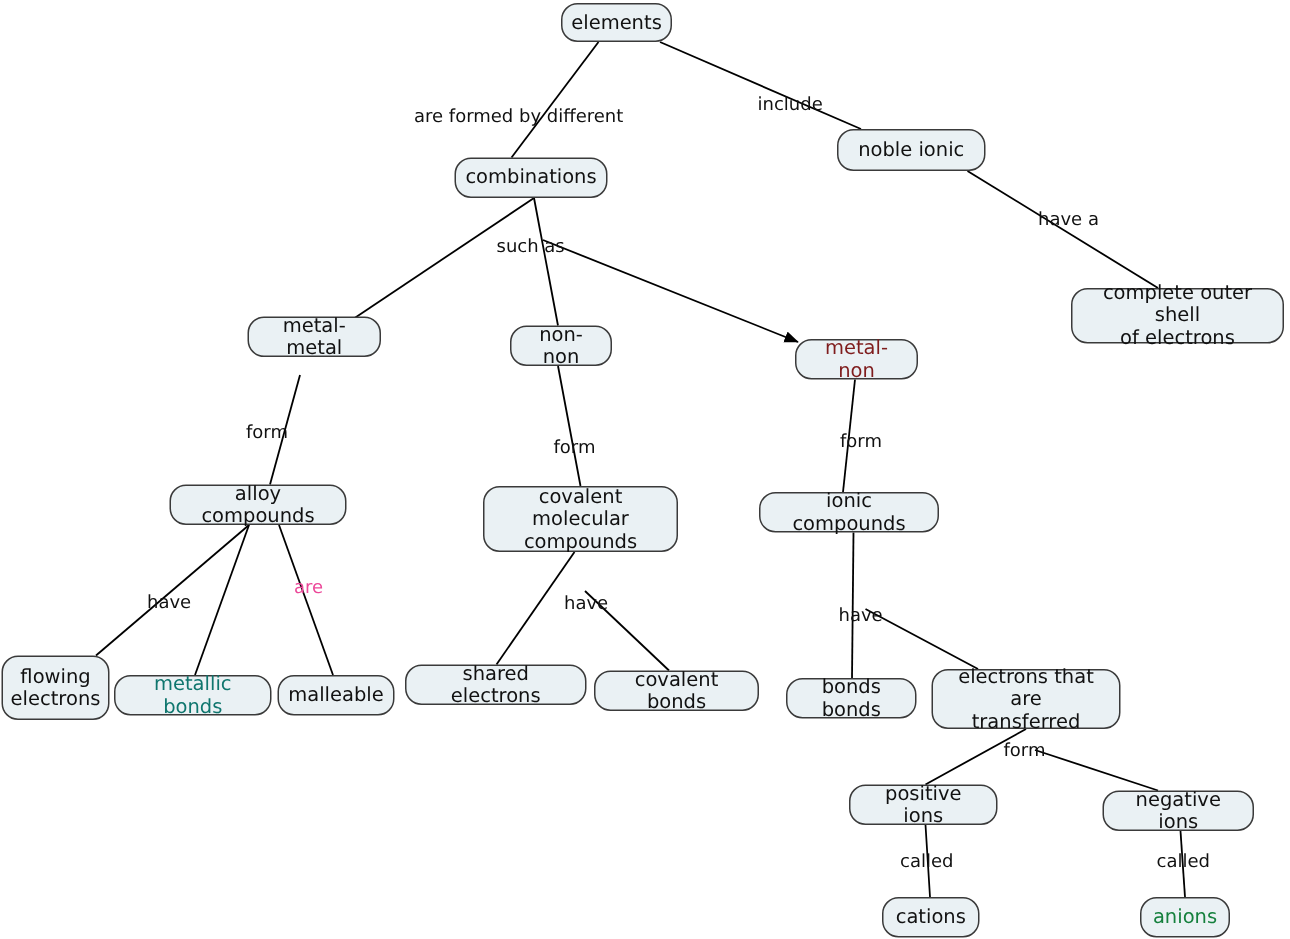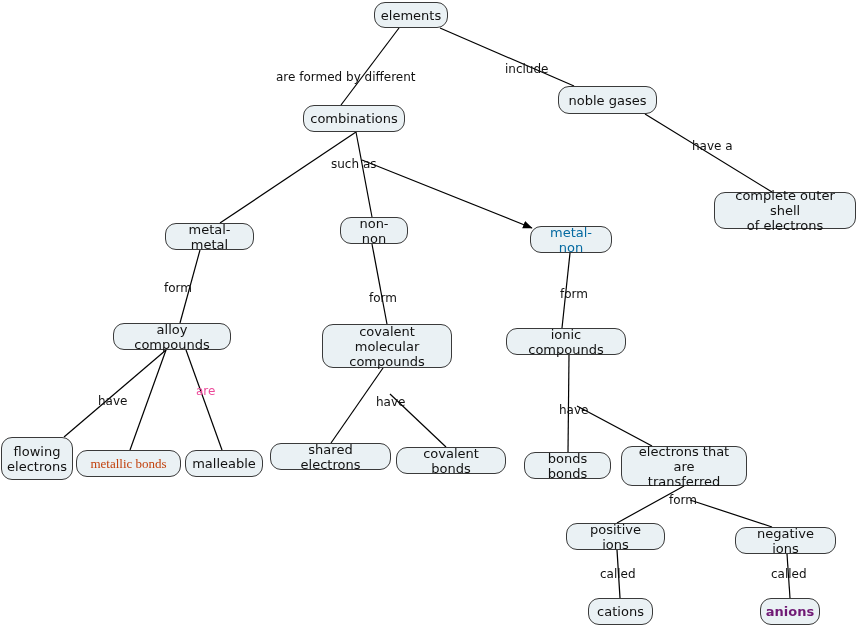--- a/index.html
+++ b/index.html
@@ -78,44 +78,44 @@
         <line x1="569" y1="355" x2="568" y2="452" stroke="#000000" stroke-width="1.2"></line>
         <line x1="577" y1="406" x2="652" y2="446" stroke="#000000" stroke-width="1.2"></line>
         <line x1="684" y1="486" x2="617" y2="523" stroke="#000000" stroke-width="1.2"></line>
         <line x1="690" y1="500" x2="772" y2="527" stroke="#000000" stroke-width="1.2"></line>
         <line x1="617" y1="550" x2="620" y2="598" stroke="#000000" stroke-width="1.2"></line>
         <line x1="787" y1="554" x2="790" y2="598" stroke="#000000" stroke-width="1.2"></line>
       </g>
   </svg>
   <div id="nodes-group">
       <div class="node" style="left: 374px; top: 2px; width: 74px; height: 26px; background: rgb(234, 241, 244); border-color: rgb(58, 58, 58); color: rgb(17, 17, 17);">elements</div>
-      <div class="node" style="left: 558px; top: 86px; width: 99px; height: 28px; background: rgb(234, 241, 244); border-color: rgb(58, 58, 58); color: rgb(17, 17, 17);">noble gases</div>
+      <div class="node" style="left: 558px; top: 86px; width: 99px; height: 28px; background: rgb(234, 241, 244); border-color: rgb(58, 58, 58); color: rgb(17, 17, 17);">noble ionic</div>
       <div class="node" style="left: 303px; top: 105px; width: 102px; height: 27px; background: rgb(234, 241, 244); border-color: rgb(58, 58, 58); color: rgb(17, 17, 17);">combinations</div>
       <div class="node" style="left: 714px; top: 192px; width: 142px; height: 37px; background: rgb(234, 241, 244); border-color: rgb(58, 58, 58); color: rgb(17, 17, 17);">complete outer shell
 of electrons</div>
-      <div class="node" style="left: 165px; top: 223px; width: 89px; height: 27px; background: rgb(234, 241, 244); border-color: rgb(58, 58, 58); color: rgb(17, 17, 17);">metal-metal</div>
+      <div class="node" style="left: 165px; top: 211px; width: 89px; height: 27px; background: rgb(234, 241, 244); border-color: rgb(58, 58, 58); color: rgb(17, 17, 17);">metal-metal</div>
       <div class="node" style="left: 340px; top: 217px; width: 68px; height: 27px; background: rgb(234, 241, 244); border-color: rgb(58, 58, 58); color: rgb(17, 17, 17);">non-non</div>
-      <div class="node" style="left: 530px; top: 226px; width: 82px; height: 27px; background: rgb(234, 241, 244); border-color: rgb(58, 58, 58); color: #0369a1;">metal-non</div>
+      <div class="node" style="left: 530px; top: 226px; width: 82px; height: 27px; background: rgb(234, 241, 244); border-color: rgb(58, 58, 58); color: #7f1d1d;">metal-non</div>
       <div class="node" style="left: 113px; top: 323px; width: 118px; height: 27px; background: rgb(234, 241, 244); border-color: rgb(58, 58, 58); color: rgb(17, 17, 17);">alloy compounds</div>
       <div class="node" style="left: 322px; top: 324px; width: 130px; height: 44px; background: rgb(234, 241, 244); border-color: rgb(58, 58, 58); color: rgb(17, 17, 17);">covalent molecular
 compounds</div>
       <div class="node" style="left: 506px; top: 328px; width: 120px; height: 27px; background: rgb(234, 241, 244); border-color: rgb(58, 58, 58); color: rgb(17, 17, 17);">ionic compounds</div>
       <div class="node" style="left: 1px; top: 437px; width: 72px; height: 43px; background: rgb(234, 241, 244); border-color: rgb(58, 58, 58); color: rgb(17, 17, 17);">flowing
 electrons</div>
-      <div class="node" style="left: 76px; top: 450px; width: 105px; height: 27px; background: rgb(234, 241, 244); border-color: rgb(58, 58, 58); color: #c2410c; font-family: Liberation Serif, serif;">metallic bonds</div>
+      <div class="node" style="left: 76px; top: 450px; width: 105px; height: 27px; background: rgb(234, 241, 244); border-color: rgb(58, 58, 58); color: #0f766e;">metallic bonds</div>
       <div class="node" style="left: 185px; top: 450px; width: 78px; height: 27px; background: rgb(234, 241, 244); border-color: rgb(58, 58, 58); color: rgb(17, 17, 17);">malleable</div>
       <div class="node" style="left: 270px; top: 443px; width: 121px; height: 27px; background: rgb(234, 241, 244); border-color: rgb(58, 58, 58); color: rgb(17, 17, 17);">shared electrons</div>
       <div class="node" style="left: 396px; top: 447px; width: 110px; height: 27px; background: rgb(234, 241, 244); border-color: rgb(58, 58, 58); color: rgb(17, 17, 17);">covalent bonds</div>
       <div class="node" style="left: 524px; top: 452px; width: 87px; height: 27px; background: rgb(234, 241, 244); border-color: rgb(58, 58, 58); color: rgb(17, 17, 17);">bonds bonds</div>
       <div class="node" style="left: 621px; top: 446px; width: 126px; height: 40px; background: rgb(234, 241, 244); border-color: rgb(58, 58, 58); color: rgb(17, 17, 17);">electrons that are
 transferred</div>
       <div class="node" style="left: 566px; top: 523px; width: 99px; height: 27px; background: rgb(234, 241, 244); border-color: rgb(58, 58, 58); color: rgb(17, 17, 17);">positive ions</div>
       <div class="node" style="left: 735px; top: 527px; width: 101px; height: 27px; background: rgb(234, 241, 244); border-color: rgb(58, 58, 58); color: rgb(17, 17, 17);">negative ions</div>
       <div class="node" style="left: 588px; top: 598px; width: 65px; height: 27px; background: rgb(234, 241, 244); border-color: rgb(58, 58, 58); color: rgb(17, 17, 17);">cations</div>
-      <div class="node" style="left: 760px; top: 598px; width: 60px; height: 27px; background: rgb(234, 241, 244); border-color: rgb(58, 58, 58); color: #701a75; font-weight: bold;">anions</div>
+      <div class="node" style="left: 760px; top: 598px; width: 60px; height: 27px; background: rgb(234, 241, 244); border-color: rgb(58, 58, 58); color: #15803d;">anions</div>
     </div>
   <div id="labels-group">
       <div class="link-label" style="left: 276px; top: 70px; color: rgb(17, 17, 17);">are formed by different</div>
       <div class="link-label" style="left: 505px; top: 62px; color: rgb(17, 17, 17);">include</div>
       <div class="link-label" style="left: 692px; top: 139px; color: rgb(17, 17, 17);">have a</div>
       <div class="link-label" style="left: 331px; top: 157px; color: rgb(17, 17, 17); text-align: right;">such as</div>
       <div class="link-label" style="left: 164px; top: 281px; color: rgb(17, 17, 17);">form</div>
       <div class="link-label" style="left: 369px; top: 291px; color: rgb(17, 17, 17);">form</div>
       <div class="link-label" style="left: 560px; top: 287px; color: rgb(17, 17, 17);">form</div>
       <div class="link-label" style="left: 98px; top: 394px; color: rgb(17, 17, 17);">have</div>

